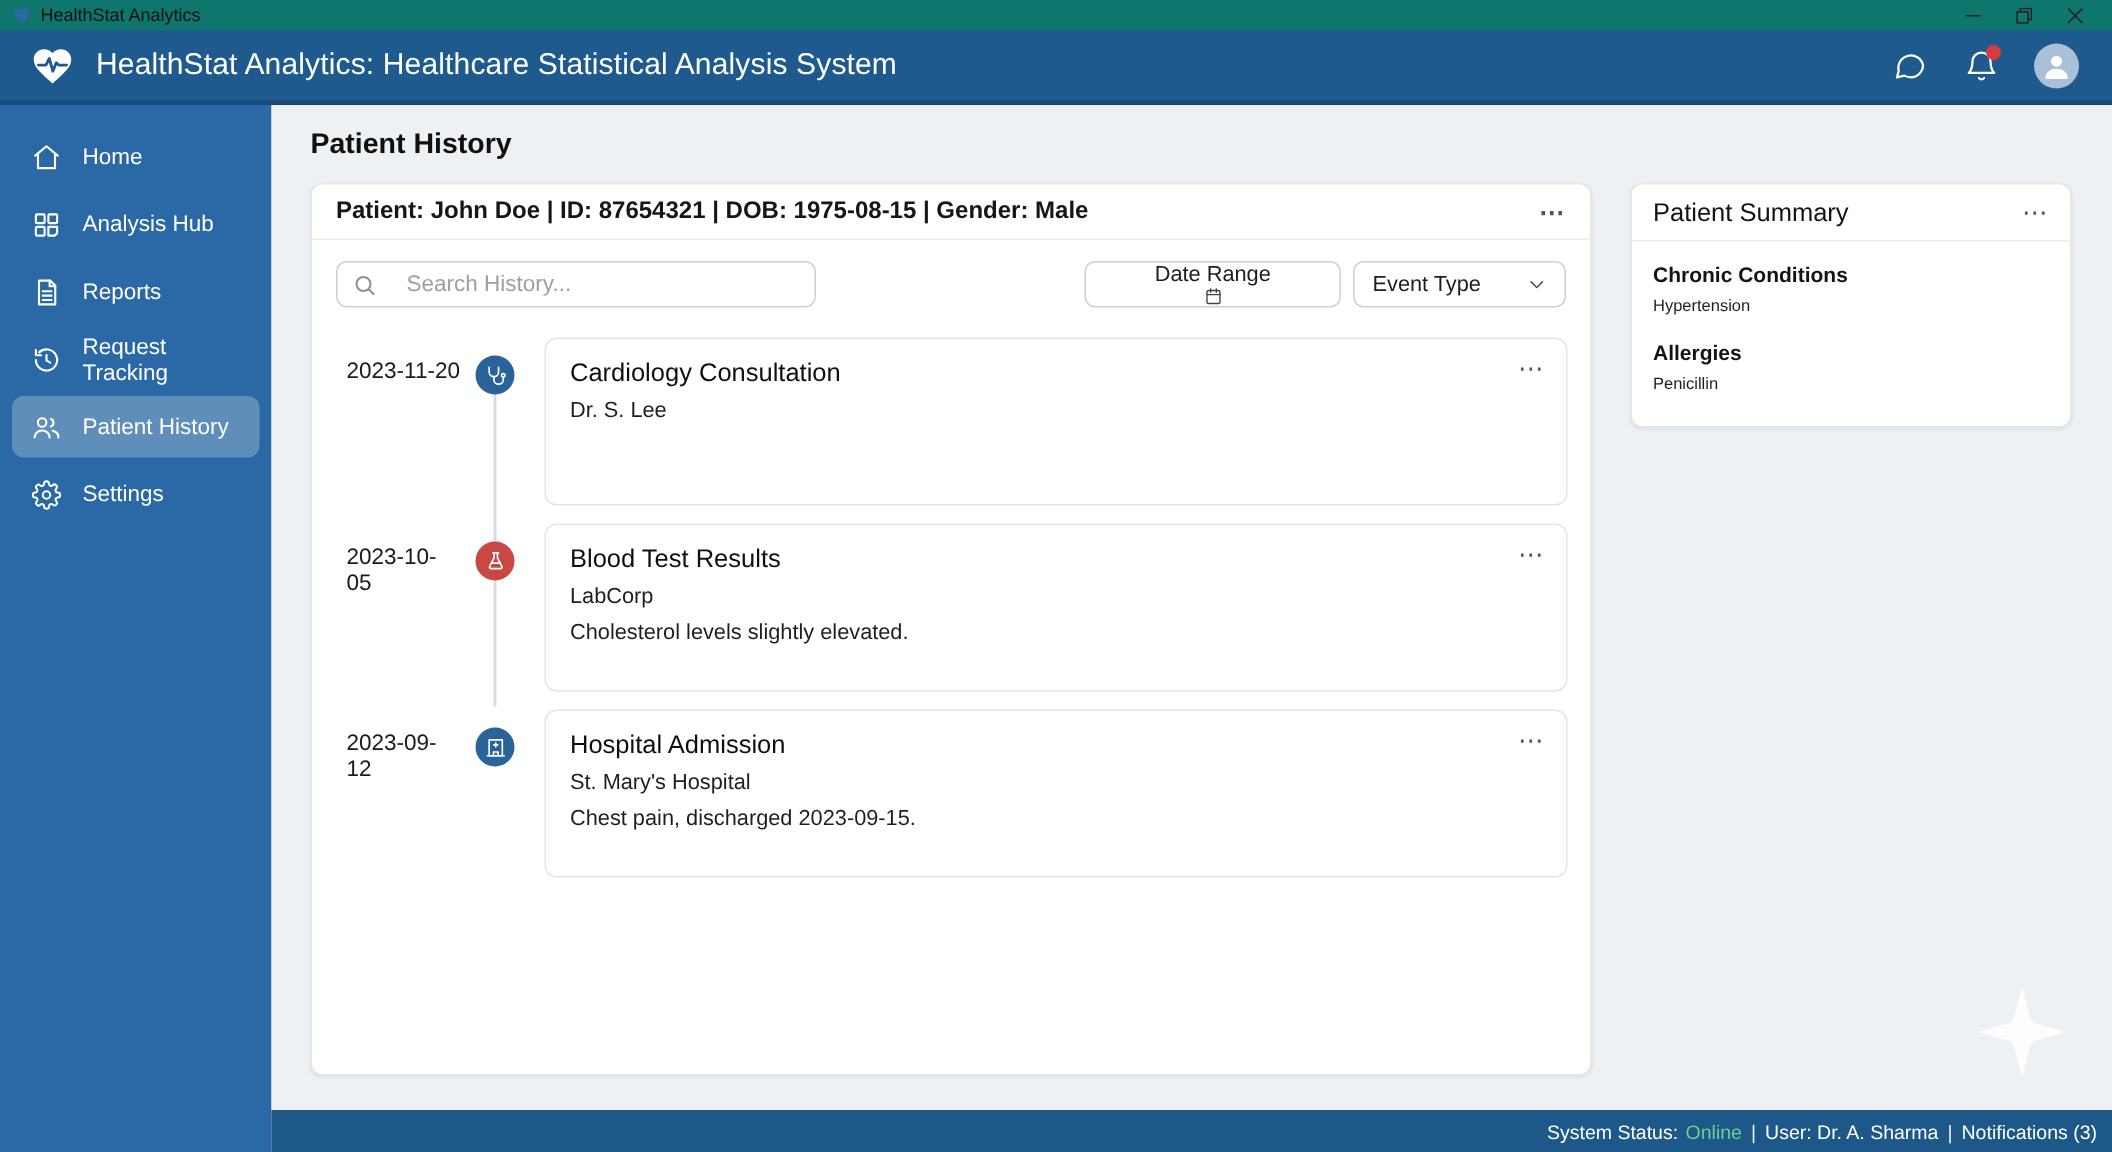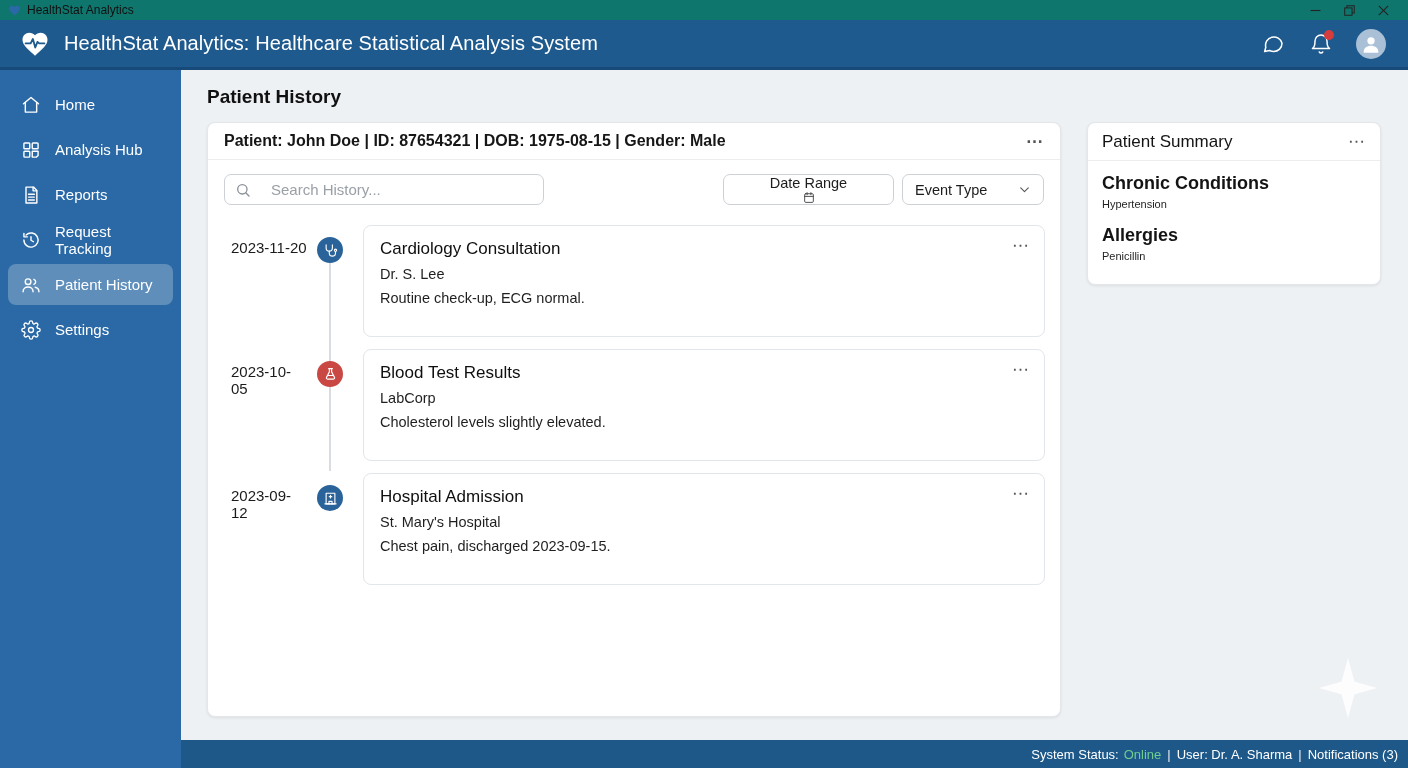--- a/index.html
+++ b/index.html
@@ -59,21 +59,21 @@
   .t-icon { width:26px; height:26px; border-radius:50%; margin:12px 0 0 10px; display:flex; align-items:center; justify-content:center; flex:0 0 auto; position:relative; z-index:1; }
   .t-card { flex:1; margin-left:20px; border:1px solid #e2e5e9; border-radius:8px; background:#fff; height:112px; padding:9px 16px; position:relative; }
   .t-title { font-size:17px; font-weight:500; color:#0f0f0f; line-height:27px; }
   .t-provider, .t-desc { font-size:14.5px; color:#1f1f1f; line-height:24px; }
   .t-card .ellipsis { position:absolute; top:11px; right:14px; margin:0; }
 
   
   .summary-card { width:294px; }
   .summary-head { display:flex; align-items:center; height:38px; padding:0 14px; border-bottom:1px solid #ebedef; font-size:17px; font-weight:500; color:#141414; }
   .summary-body { padding:12px 14px 17px; }
-  .sum-h { font-size:18px; font-weight:700; color:#141414; line-height:21px; }
+  .sum-h { font-size:14px; font-weight:700; color:#141414; line-height:21px; }
   .sum-v { font-size:11px; color:#1f1f1f; line-height:21px; margin-bottom:10px; }
   .summary-body .sum-v:last-child { margin-bottom:0; }
 
   .sparkle { position:absolute; right:31px; bottom:22px; width:58px; height:60px; background:rgba(255,255,255,.85);
              clip-path:polygon(50% 0%, 61% 39%, 100% 50%, 61% 61%, 50% 100%, 39% 61%, 0% 50%, 39% 39%); }
 
   
   .statusbar { height:28px; background:#1d5889; display:flex; align-items:center; justify-content:flex-end; padding:0 10px; color:#fff; font-size:13px; flex:0 0 auto; }
   .statusbar .sep { margin:0 6px; color:#e8eef4; }
   .status-online { color:#6ece90; margin-left:5px; }
@@ -239,21 +239,20 @@
                 <div class="t-icon" style="background-color: rgb(42, 99, 153);">
                   <svg width="15" height="15" viewBox="0 0 24 24" fill="none" stroke="#fff" stroke-width="1.8" stroke-linecap="round" stroke-linejoin="round">
                     <path d="M5 3v5a5 5 0 0 0 10 0V3"></path>
                       <path d="M10 13v3a5 5 0 0 0 10 0v-2"></path>
                       <circle cx="20" cy="11.5" r="1.8"></circle>
                   </svg>
                 </div>
                 <div class="t-card">
                   <div class="t-title">Cardiology Consultation</div>
                   <div class="t-provider">Dr. S. Lee</div>
-                  <div class="t-desc">Routine check-up, ECG normal.</div>
                   <span class="ellipsis">⋯</span>
                 </div>
               </div>
 
               <div class="t-row">
                 <div class="t-date">2023-10-05</div>
                 <div class="t-icon" style="background-color: rgb(202, 72, 67);">
                   <svg width="15" height="15" viewBox="0 0 24 24" fill="none" stroke="#fff" stroke-width="1.8" stroke-linecap="round" stroke-linejoin="round">
                     <path d="M9 2.5h6"></path>
                       <path d="M10.2 2.5v5.3L5.6 16.6A1.8 1.8 0 0 0 7.2 19.3h9.6a1.8 1.8 0 0 0 1.6-2.7L13.8 7.8V2.5"></path>

